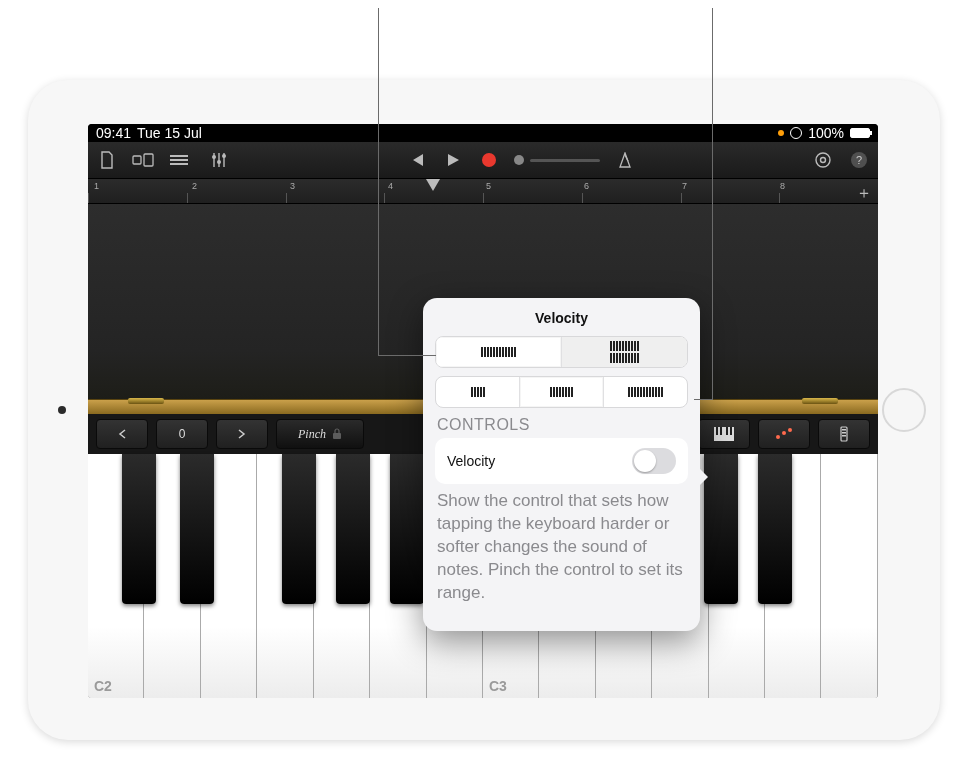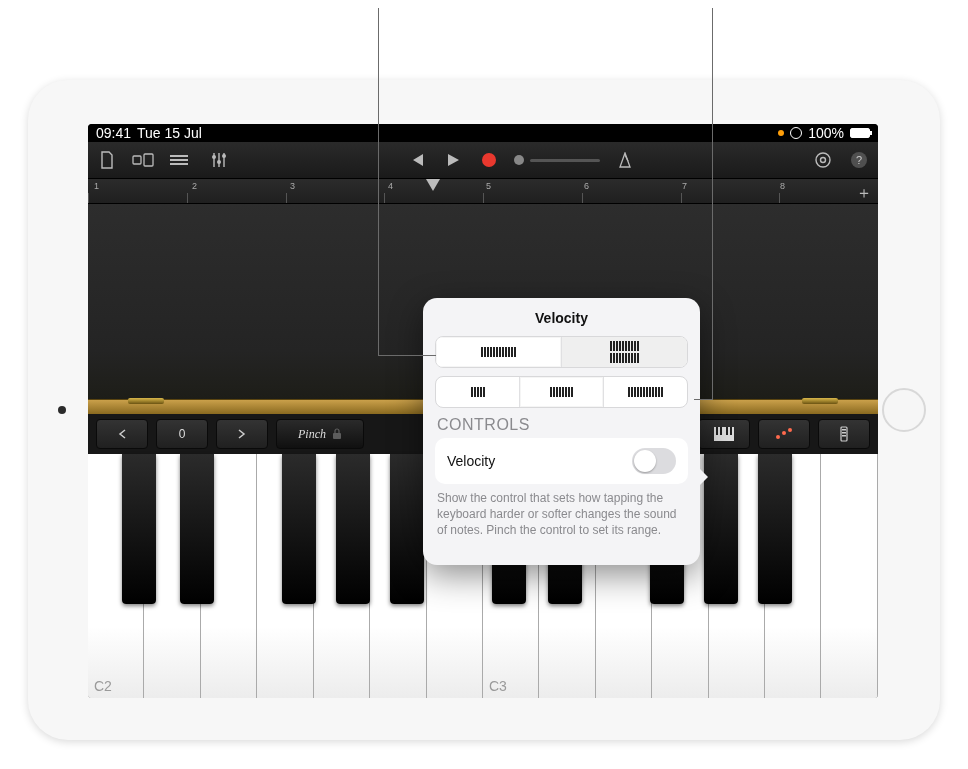--- a/index.html
+++ b/index.html
@@ -53,21 +53,21 @@
         gap:6px}
   .chip.latch{font-style:italic;font-family:Georgia,serif;background:linear-gradient(#2a2a2a,#101010);min-width:70px}
   .chip.latch .lock{opacity:.6}
   .strip .spacer{flex:1}
   .chip.red{color:#ff6a4d}
   
   .keys{position:relative;height:246px;background:#fff;display:flex}
   .white{flex:1;border-right:1px solid #aaa;background:linear-gradient(#fff 70%,#ececec);
          position:relative}
   .white:last-child{border-right:none}
-  .wlabel{position:absolute;bottom:6px;left:6px;font-size:14px;color:#9a9a9a;font-weight:400}
+  .wlabel{position:absolute;bottom:6px;left:6px;font-size:14px;color:#9a9a9a;font-weight:700}
   .blacks{position:absolute;left:0;top:0;right:0;height:150px;pointer-events:none}
   .black{position:absolute;top:0;width:34px;height:150px;background:linear-gradient(#2b2b2b,#000);
          border-radius:0 0 4px 4px;box-shadow:0 2px 4px rgba(0,0,0,.5)}
   
   .popover{position:absolute;left:423px;top:298px;width:277px;background:#f4f4f6;border-radius:14px;
            box-shadow:0 10px 34px rgba(0,0,0,.45);padding:12px 0 14px;color:#111;z-index:5}
   .pop-title{text-align:center;font-weight:600;font-size:14px;margin-bottom:10px}
   .seg{margin:0 12px 8px;border:1px solid #d8d8da;border-radius:8px;display:flex;overflow:hidden;height:30px;
        background:#fff}
   .seg .opt{flex:1;display:flex;align-items:center;justify-content:center;border-right:1px solid #e0e0e2}
@@ -75,21 +75,21 @@
   .seg .opt.sel{background:#fff;box-shadow:inset 0 0 0 1px rgba(0,0,0,.04)}
   .seg .opt.dim{background:#efefef}
   .mini-kbd{display:flex;gap:1px}
   .mini-kbd i{width:2px;height:10px;background:#222;display:block}
   .mini-kbd.double{flex-direction:column;gap:2px}
   .mini-kbd.double .row{display:flex;gap:1px}
   .sec-label{font-size:16px;color:#8a8a8e;letter-spacing:.5px;margin:8px 14px 4px}
   .row-set{margin:0 12px;background:#fff;border-radius:10px;padding:10px 12px;display:flex;align-items:center;
            justify-content:space-between}
   .row-set .lbl{font-size:14px}
-  .desc{font-size:12px;color:#8a8a8e;margin:6px 14px 12px;line-height:1.35}
+  .desc{font-size:17px;color:#8a8a8e;margin:6px 14px 12px;line-height:1.35}
   .switch{width:44px;height:26px;border-radius:13px;position:relative}
   .switch .kn{width:22px;height:22px;background:#fff;border-radius:50%;position:absolute;top:2px;
               box-shadow:0 1px 2px rgba(0,0,0,.3)}
   .switch.off{background:#dcdcdf}.switch.off .kn{left:2px}
   .switch.on{background:#34c759}.switch.on .kn{right:2px}
   .pop-caret{position:absolute;right:-8px;top:170px;width:0;height:0;border-top:9px solid transparent;
              border-bottom:9px solid transparent;border-left:9px solid #f4f4f6}
   
   .call{position:absolute;background:#6b6b6b;z-index:9}
   .call.h{height:1px}.call.v{width:1px}

